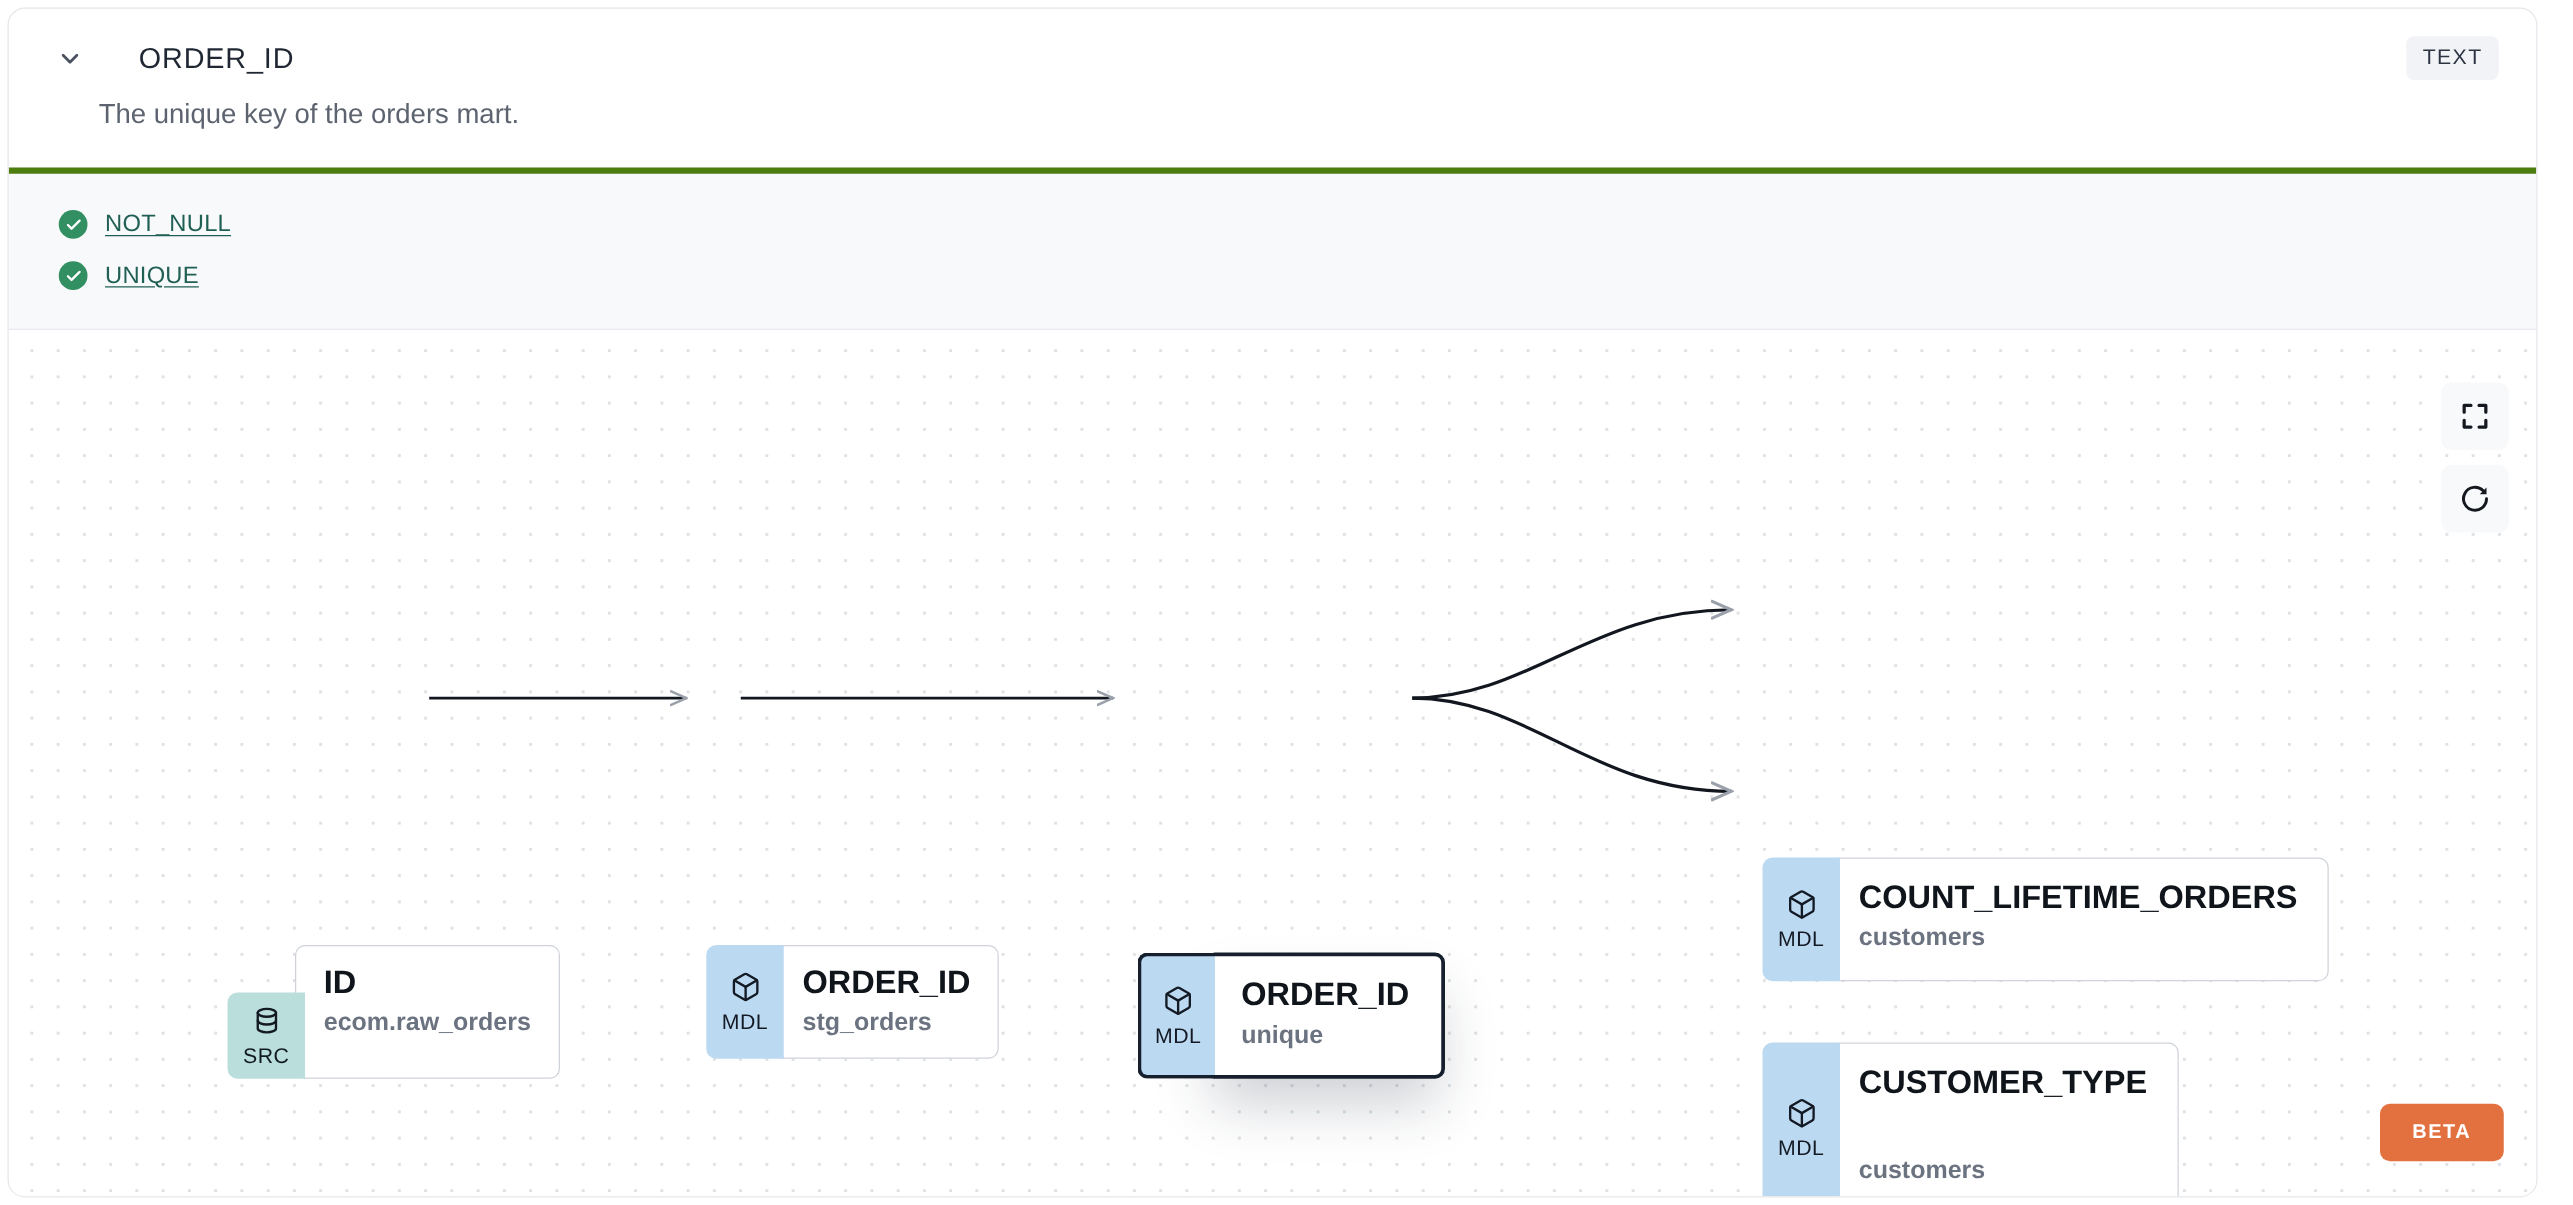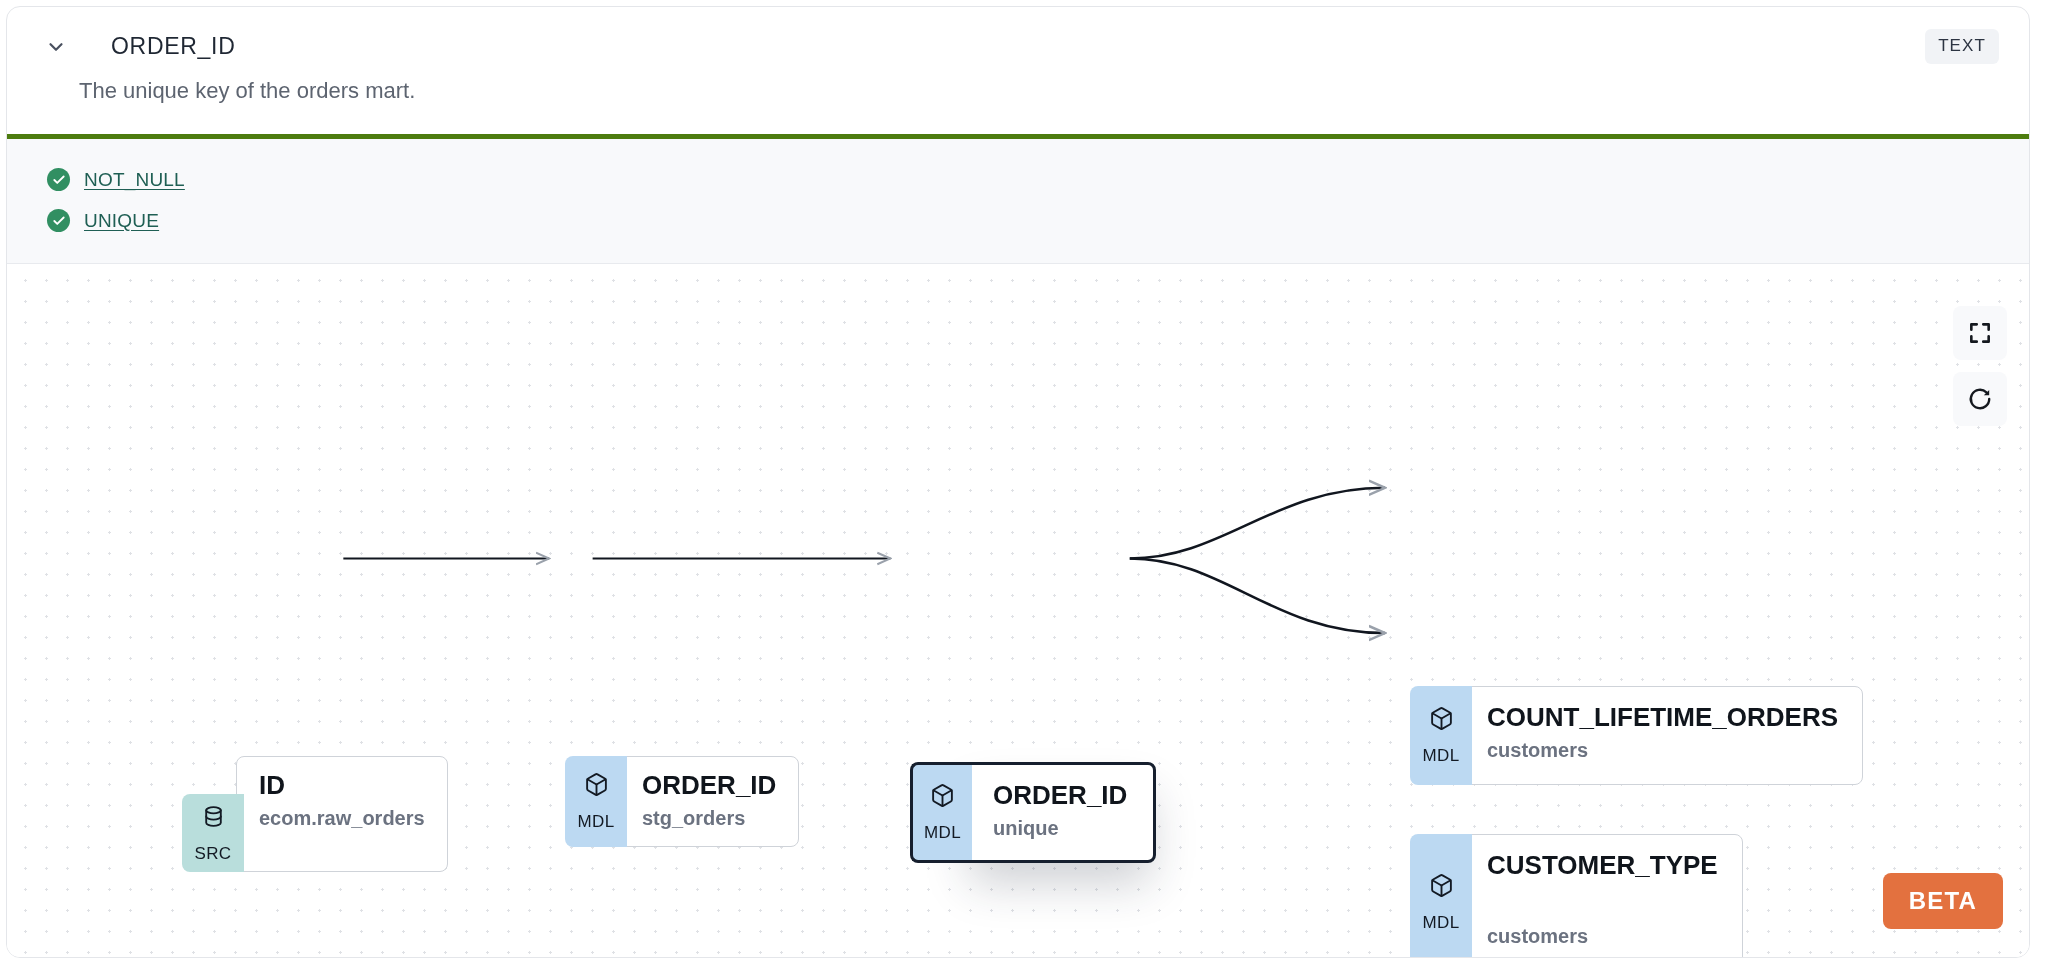--- a/index.html
+++ b/index.html
@@ -137,21 +137,21 @@
     align-items: stretch;
   }
   .node-badge {
     width: 62px;
     flex: 0 0 62px;
     border-radius: 8px 0 0 8px;
     display: flex;
     flex-direction: column;
     align-items: center;
     justify-content: center;
-    gap: 12px;
+    gap: 2px;
     padding: 10px 0;
     z-index: 1;
   }
   .node-badge.src { background: #b9dedc; margin-top: 38px; }
   .node-badge.mdl { background: #bcd9f2; }
   .badge-icon { display: block; }
   .badge-text {
     font-size: 17px;
     color: #131a24;
     letter-spacing: 0.4px;
@@ -222,21 +222,21 @@
     cursor: pointer;
   }
   .ctrl-btn svg { display: block; }
 
   .beta-badge {
     position: absolute;
     right: 26px;
     bottom: 28px;
     background: #e3713f;
     color: #ffffff;
-    font-size: 24px;
+    font-size: 16px;
     font-weight: bold;
     letter-spacing: 1.2px;
     padding: 14px 26px;
     border-radius: 8px;
     cursor: pointer;
     text-align: right;
   }
 </style>
 </head>
 <body>

